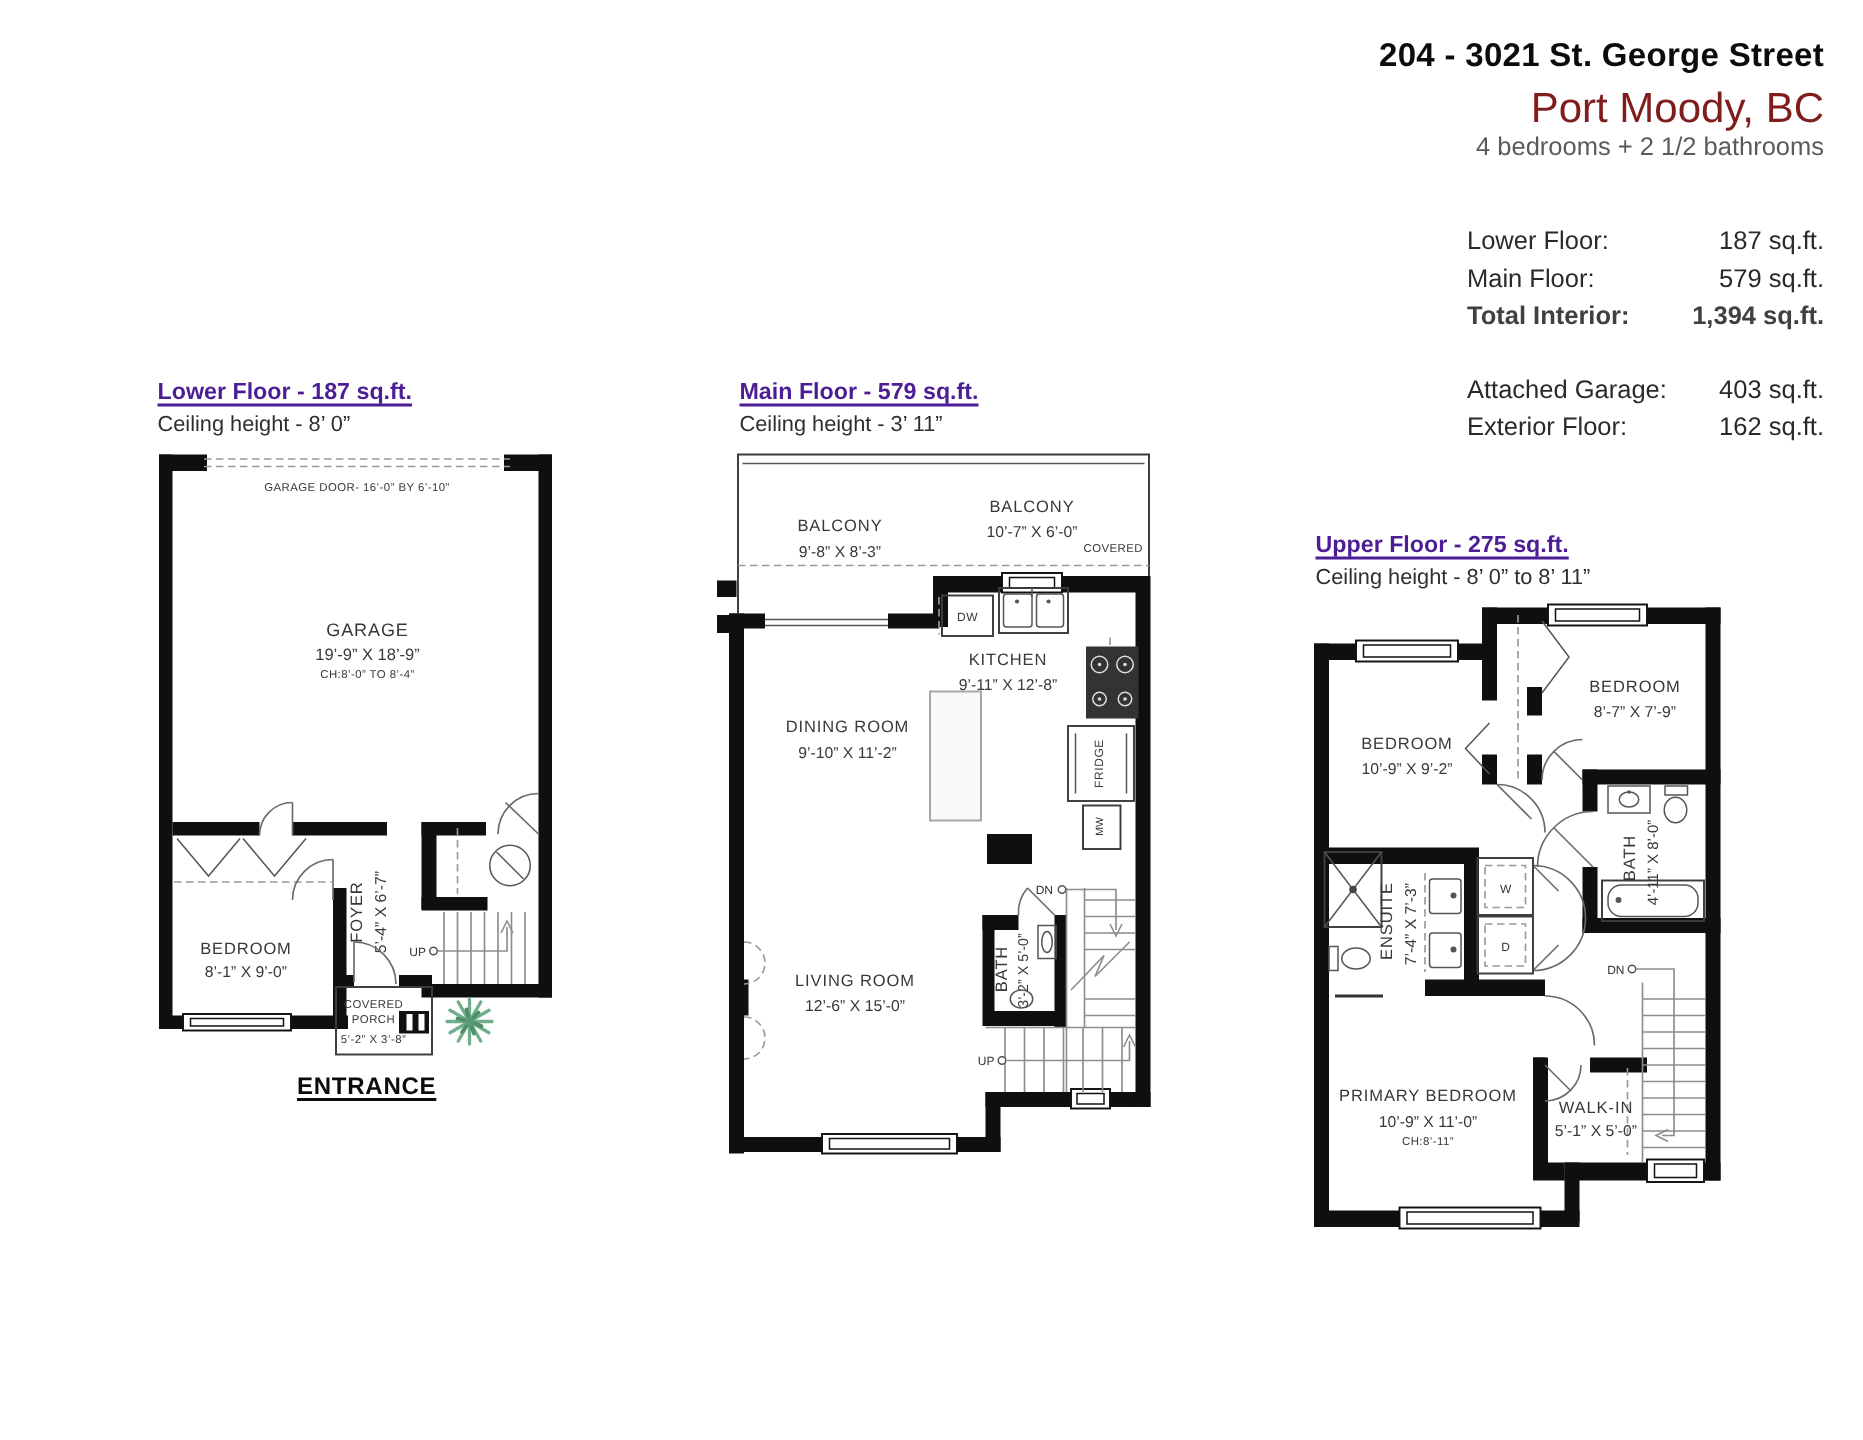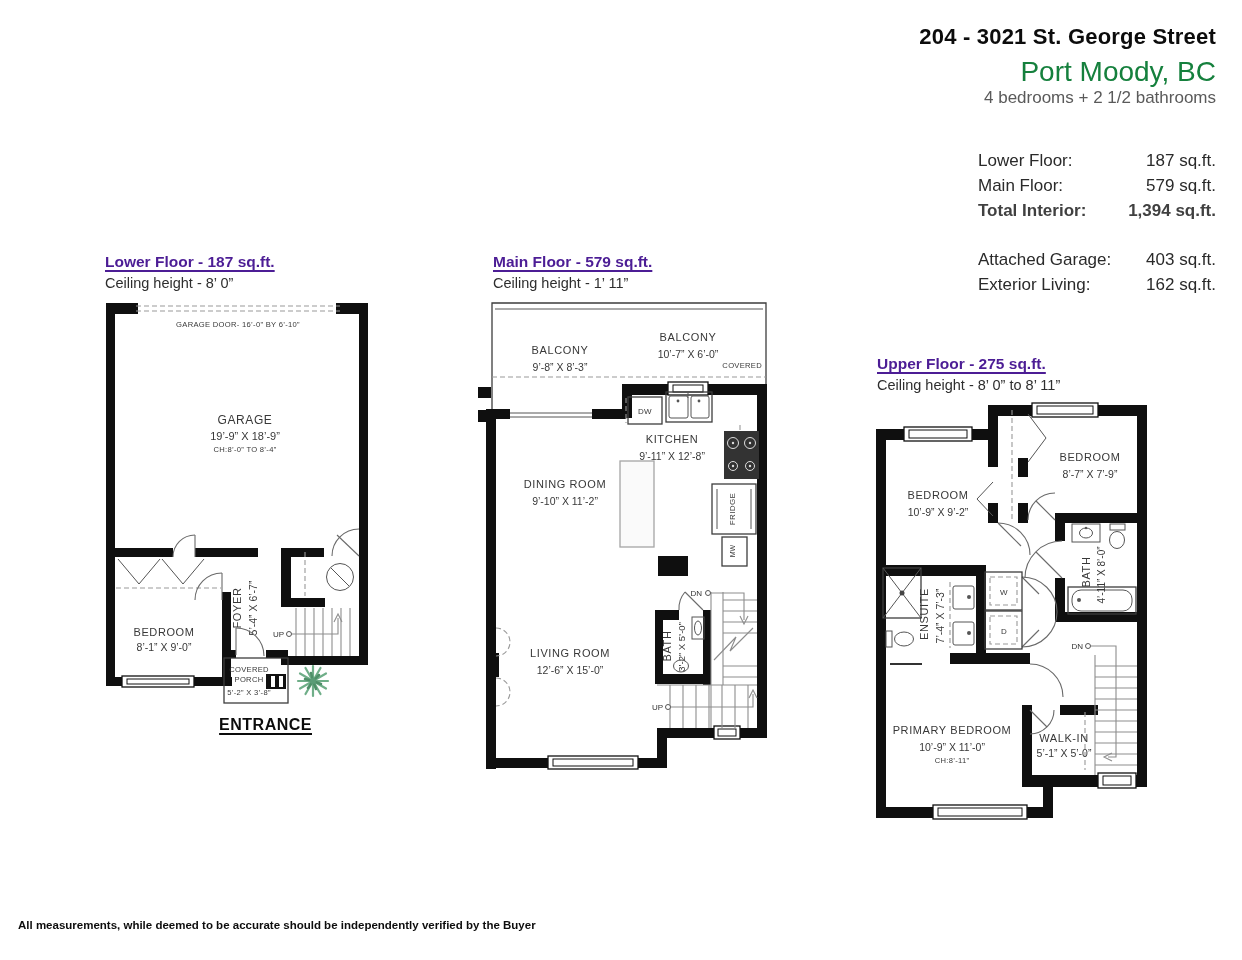--- a/index.html
+++ b/index.html
@@ -1,34 +1,34 @@
 <!DOCTYPE html>
 <html><head>
 <meta charset="utf-8">
 <style>
   html,body{margin:0;padding:0;background:#fff;}
   .page{position:relative;width:1242px;height:948px;background:#fff;overflow:hidden;
         font-family:"Liberation Sans", sans-serif;color:#222;}
   
   .hdr{position:absolute;top:24px;right:26px;text-align:right;}
   .hdr .addr{font-size:22px;font-weight:bold;color:#0c0c0c;letter-spacing:.2px;}
-  .hdr .city{font-size:28px;font-weight:400;color:#15803d;margin-top:6px;}
+  .hdr .city{font-size:28px;font-weight:400;color:#7f1d1d;margin-top:6px;}
   .hdr .beds{font-size:17px;color:#5a5a5a;}
   
   .areas{position:absolute;top:148px;left:978px;width:238px;font-size:17px;color:#2a2a2a;}
   .arow{display:flex;justify-content:space-between;height:25px;line-height:25px;align-items:flex-end;}
   .arow.u{border-bottom:1.6px solid #2b2b2b;}
   .arow.total{font-weight:bold;color:#404040;}
   .agap{height:24px;}
   
   .ftitle{position:absolute;}
   .ftitle .t{font-size:15.5px;font-weight:bold;color:#4c1d95;text-decoration:underline;
              text-underline-offset:3px;text-decoration-thickness:1.5px;}
   .ftitle .c{font-size:14.5px;color:#2e2e2e;margin-top:4px;}
-  .entrance{position:absolute;left:198px;top:716px;width:114px;text-align:right;
+  .entrance{position:absolute;left:198px;top:716px;width:114px;text-align:left;
             font-size:16px;font-weight:bold;color:#0c0c0c;text-decoration:underline;
             text-underline-offset:3px;text-decoration-thickness:2px;letter-spacing:.5px;}
   .foot{position:absolute;left:18px;top:919px;font-size:11.5px;font-weight:bold;color:#0d0d0d;}
   svg{position:absolute;overflow:visible;}
   svg text{font-family:"Liberation Sans", sans-serif;fill:#383838;}
   .rn{font-size:11px;letter-spacing:.6px;}
   .rd{font-size:10.5px;}
   .sm{font-size:7.6px;letter-spacing:.3px;}
   .ap{font-size:8px;letter-spacing:.4px;}
   .ud{font-size:8px;fill:#333;}
@@ -64,32 +64,32 @@
     <div class="arow total">
       <span>Total Interior:</span>
       <span>1,394 sq.ft.</span>
     </div>
     <div class="agap"></div>
     <div class="arow">
       <span>Attached Garage:</span>
       <span>403 sq.ft.</span>
     </div>
     <div class="arow">
-      <span>Exterior Living:</span>
+      <span>Exterior Floor:</span>
       <span>162 sq.ft.</span>
     </div>
   </div>
 
   <div class="ftitle" style="left:105px;top:253px;">
     <div class="t">Lower Floor - 187 sq.ft.</div>
     <div class="c">Ceiling height - 8’ 0”</div>
   </div>
   <div class="ftitle" style="left:493px;top:253px;">
     <div class="t">Main Floor - 579 sq.ft.</div>
-    <div class="c">Ceiling height - 1’ 11”</div>
+    <div class="c">Ceiling height - 3’ 11”</div>
   </div>
   <div class="ftitle" style="left:877px;top:355px;">
     <div class="t">Upper Floor - 275 sq.ft.</div>
     <div class="c">Ceiling height - 8’ 0” to 8’ 11”</div>
   </div>
 
   <svg style="left:95px;top:290px;" width="300" height="460" viewBox="95 290 300 460">
     <g>
       <path class="wall" d="M106,303h32v11h-32z"></path>
       <path class="wall" d="M336,303h32v11h-32z"></path>
@@ -487,14 +487,13 @@
       <text class="rd" x="952" y="751" text-anchor="middle">10’-9” X 11’-0”</text>
       <text class="sm" x="952" y="763" text-anchor="middle">CH:8’-11”</text>
     </g>
     <g>
       <line x1="1085" y1="712" x2="1085" y2="770" class="dash"></line>
       <text class="rn" x="1064" y="742" text-anchor="middle">WALK-IN</text>
       <text class="rd" x="1064" y="757" text-anchor="middle">5’-1” X 5’-0”</text>
     </g>
   </svg>
 
-  <div class="foot">All measurements, while deemed to be accurate should be independently verified by the Buyer</div>
 </div>
 
 </body></html>

